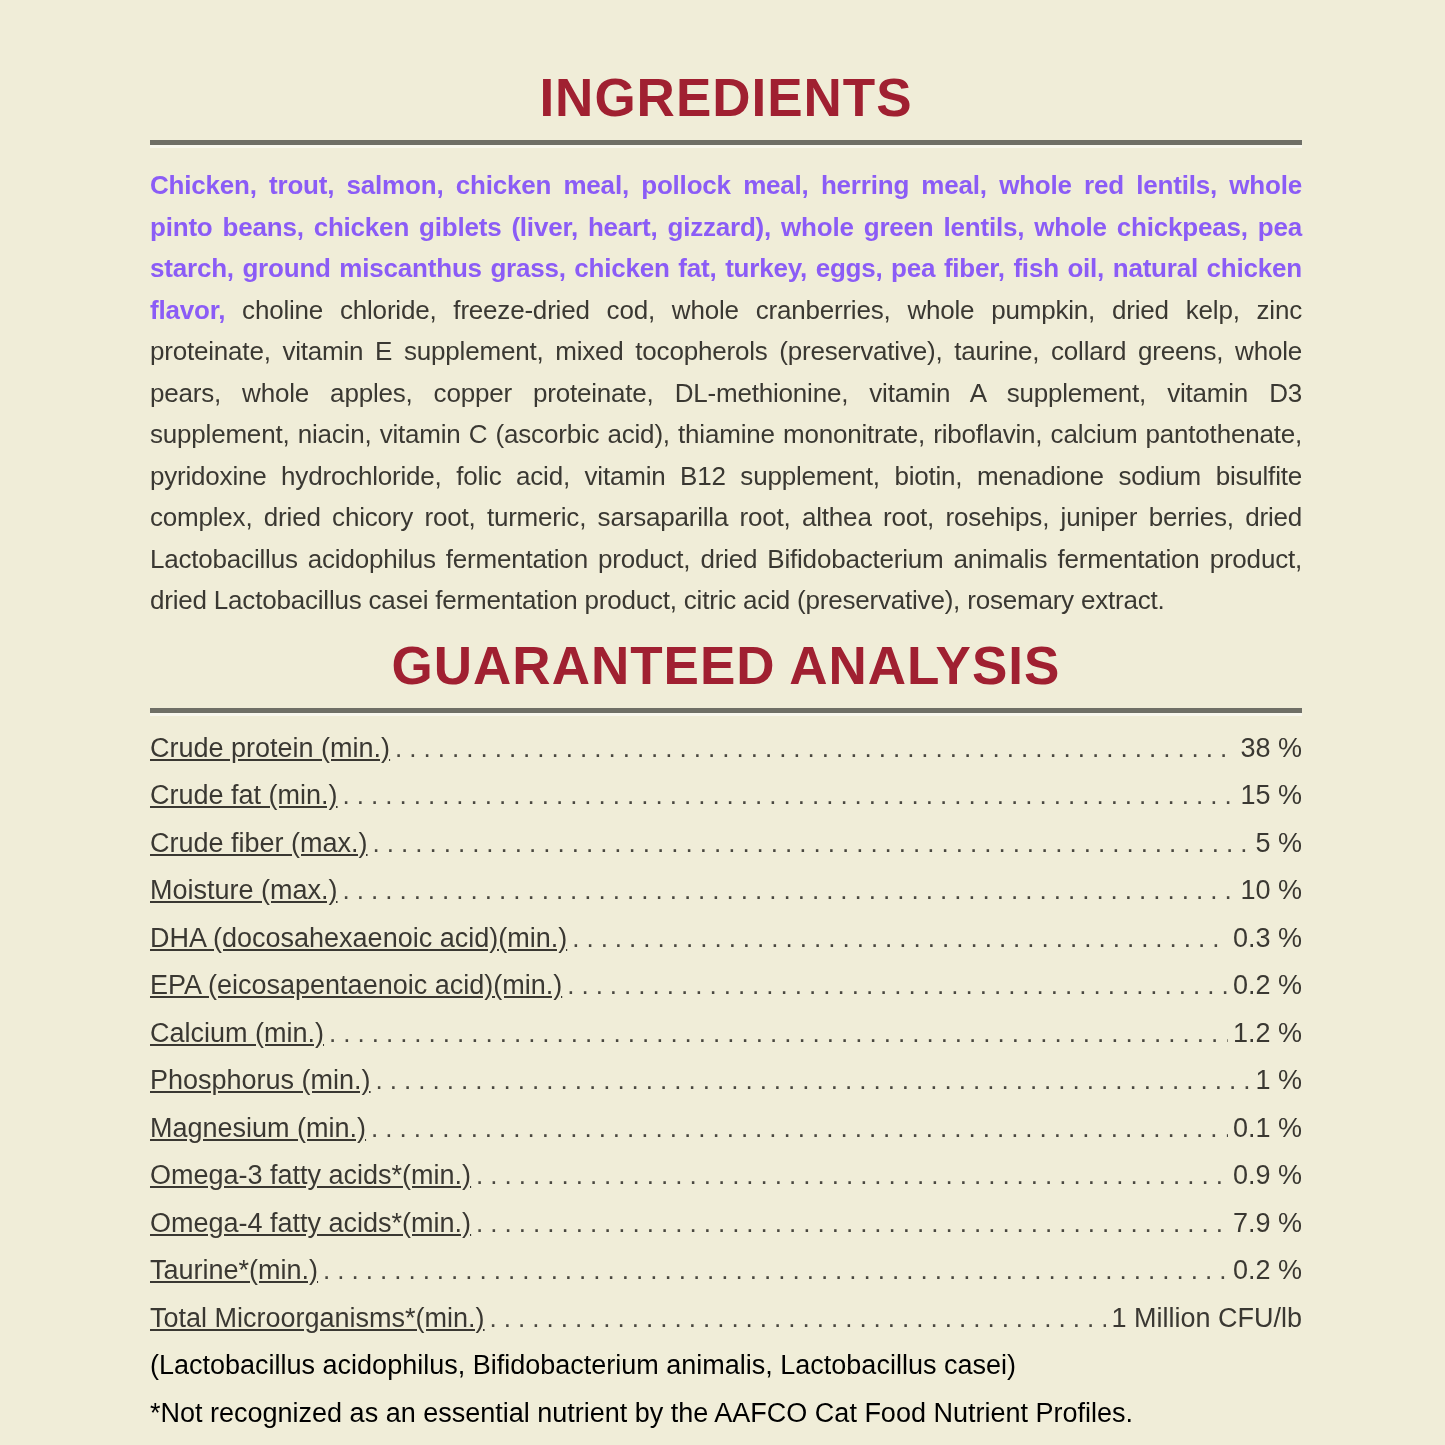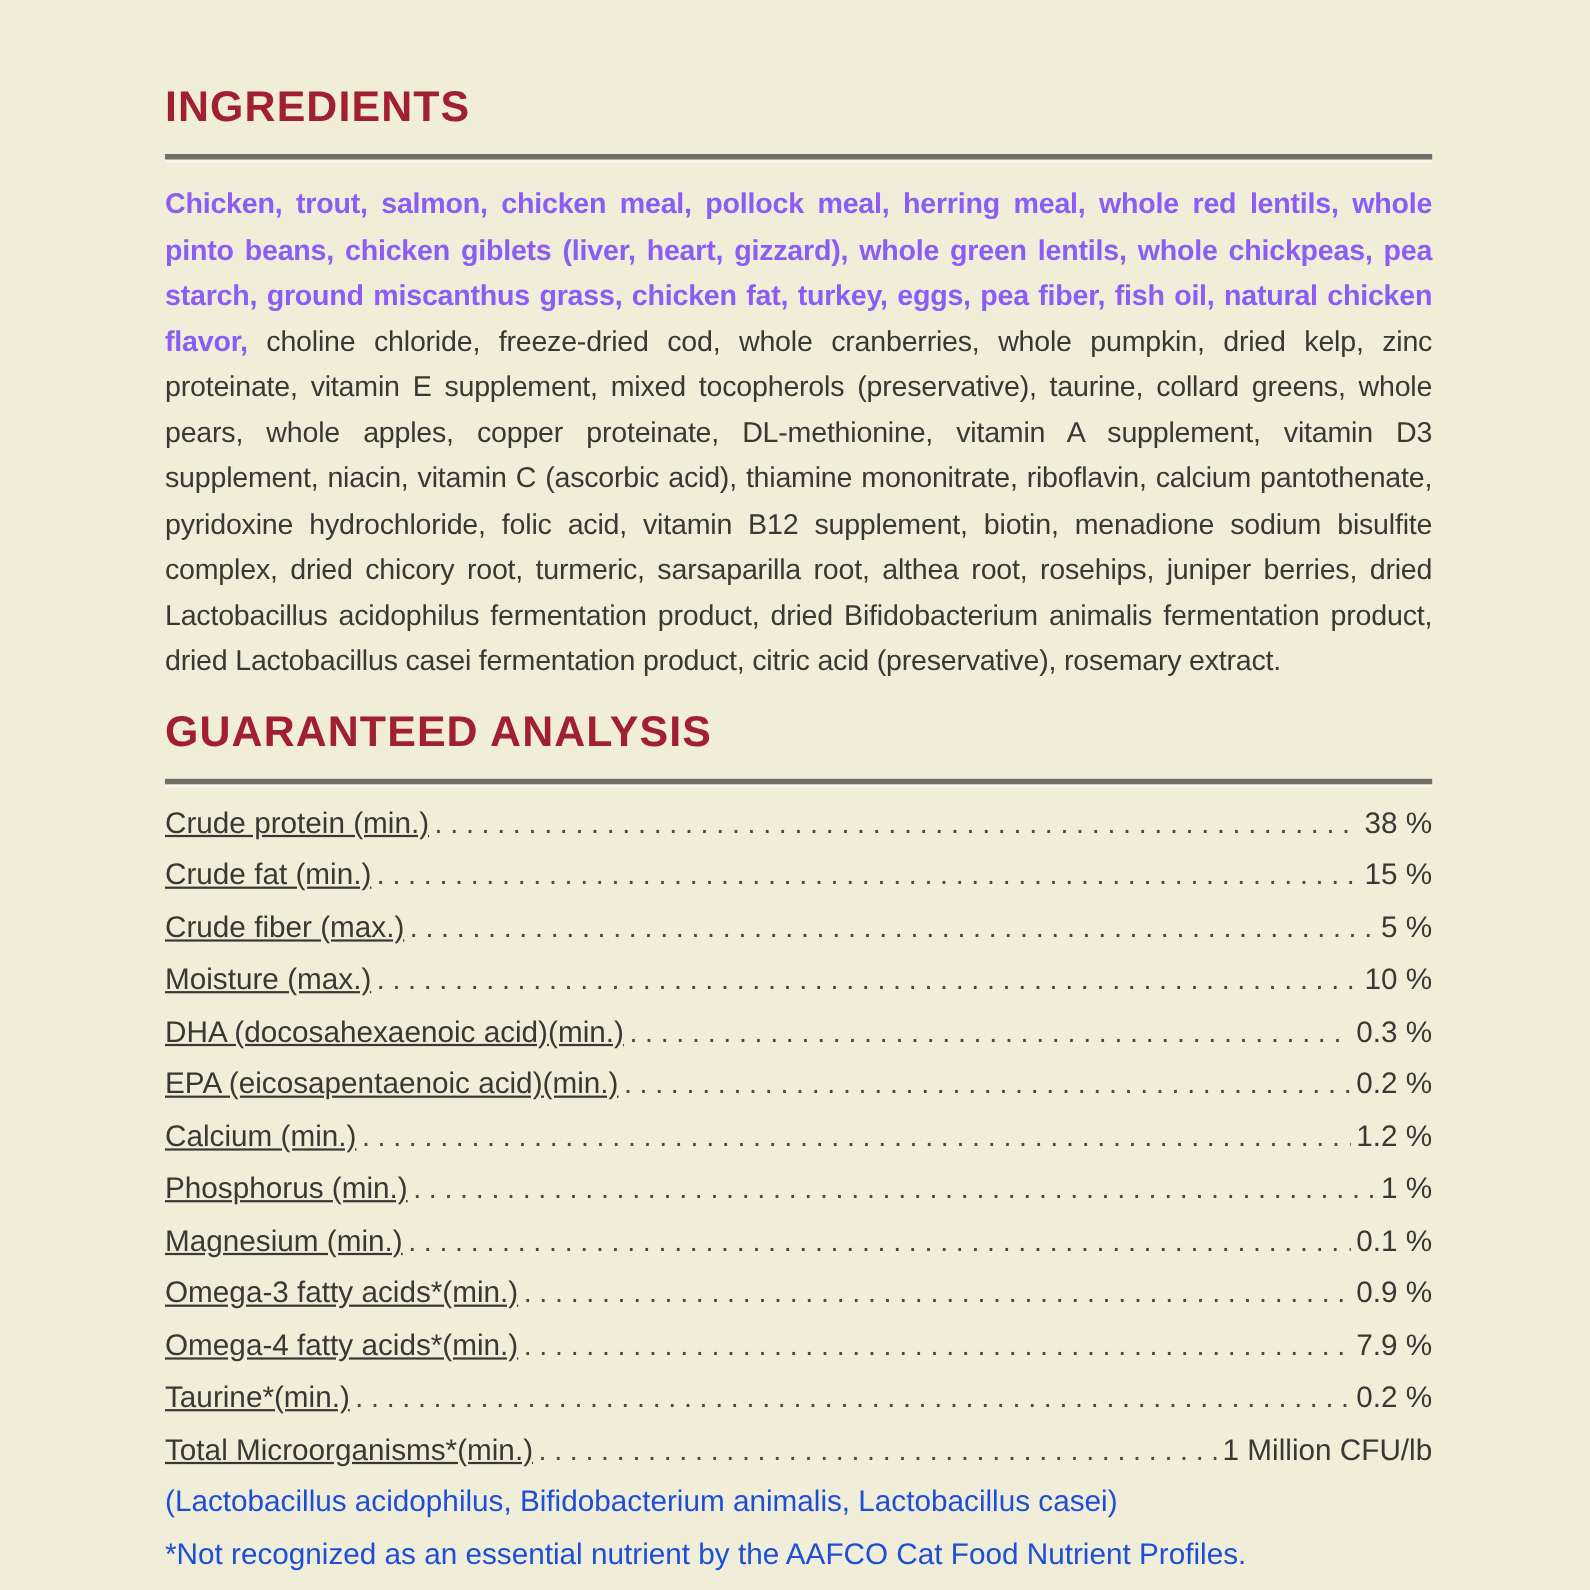--- a/index.html
+++ b/index.html
@@ -15,25 +15,26 @@
     color: #32302a;
   }
   .page {
     box-sizing: border-box;
     width: 1445px;
     height: 1445px;
     padding: 70px 143px 40px 150px;
   }
   h1.section-title {
     margin: 0;
-    font-size: 39px;
+    font-size: 53px;
     line-height: 56px;
     font-weight: 800;
     letter-spacing: 1px;
     color: #a02031;
+    text-align: center;
   }
   .rule {
     height: 5px;
     background: #6f6f66;
     box-shadow: 0 3px 0 rgba(255,255,255,0.55);
     margin-top: 14px;
   }
   .ingredients-text {
     margin: 20px 0 0 0;
     font-size: 26px;
@@ -78,21 +79,21 @@
   }
   .ga-row .value {
     white-space: nowrap;
     flex: 0 0 auto;
     text-align: left;
   }
   .ga-note {
     margin: 0;
     font-size: 27px;
     line-height: 47.5px;
-    color: #1d4ed8;
+    color: #000000;
   }
 </style>
 </head>
 <body>
 
 <div class="page">
 
   <section>
     <h1 class="section-title">INGREDIENTS</h1>
     <div class="rule"></div>

